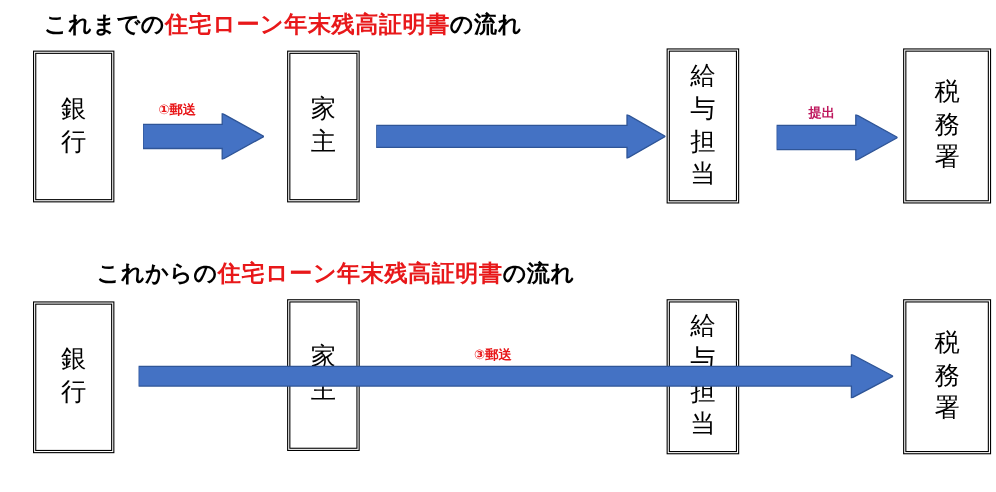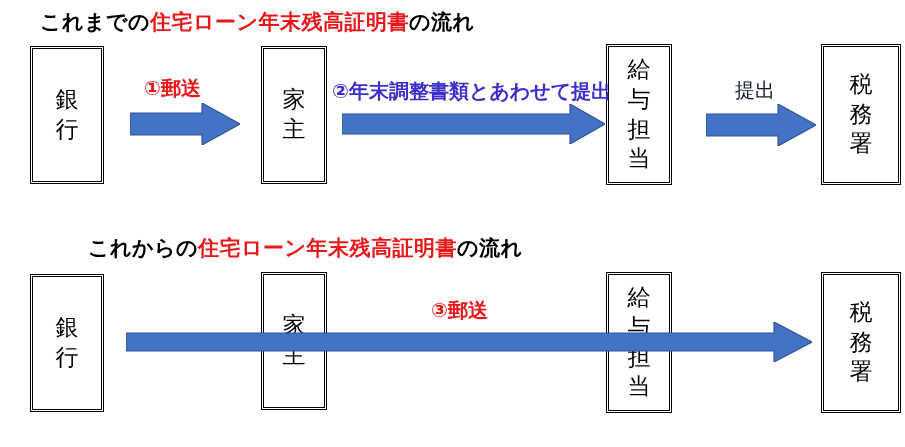--- a/index.html
+++ b/index.html
@@ -61,28 +61,29 @@
   .arrow {
     position: absolute;
     z-index: 3;
   }
   .arrow svg { display: block; width: 100%; height: 100%; }
 
   
   .arrow-label {
     position: absolute;
     white-space: nowrap;
-    font-size: 20px;
+    font-size: 12px;
     font-weight: bold;
     line-height: 1;
     z-index: 4;
+    margin-top: 16px;
   }
   .lbl-red { color: #E8181A; }
   .lbl-blue { color: #3A2FCB; }
-  .lbl-black { color: #0f172a; font-weight: normal; }
+  .lbl-black { color: #be185d; font-weight: bold; }
 </style>
 </head>
 <body>
 
 <div class="diagram">
 
   <div class="row-title" style="left:24px; top:12px;">
     <span>これまでの</span><span class="hl">住宅ローン年末残高証明書</span><span>の流れ</span>
   </div>
 
@@ -96,21 +97,20 @@
     <svg viewBox="0 0 110 42" preserveAspectRatio="none">
       <polygon points="0,10 72,10 72,0 110,21 72,42 72,32 0,32" fill="#4472C4" stroke="#2F5597" stroke-width="1.2"></polygon>
     </svg>
   </div>
 
   <div class="ent-box" style="left:245px; top:46px; width:66px; height:138px;">
     <span class="ent-label">家
 主</span>
   </div>
 
-  <div class="arrow-label lbl-blue" style="left:316px; top:81px;">②年末調整書類とあわせて提出</div>
   <div class="arrow" style="left:326px; top:104px; width:263px; height:40px;">
     <svg viewBox="0 0 263 40" preserveAspectRatio="none">
       <polygon points="0,10 228,10 228,0 263,20 228,40 228,30 0,30" fill="#4472C4" stroke="#2F5597" stroke-width="1.2"></polygon>
     </svg>
   </div>
 
   <div class="ent-box" style="left:590px; top:44px; width:66px; height:141px;">
     <span class="ent-label">給
 与
 担

